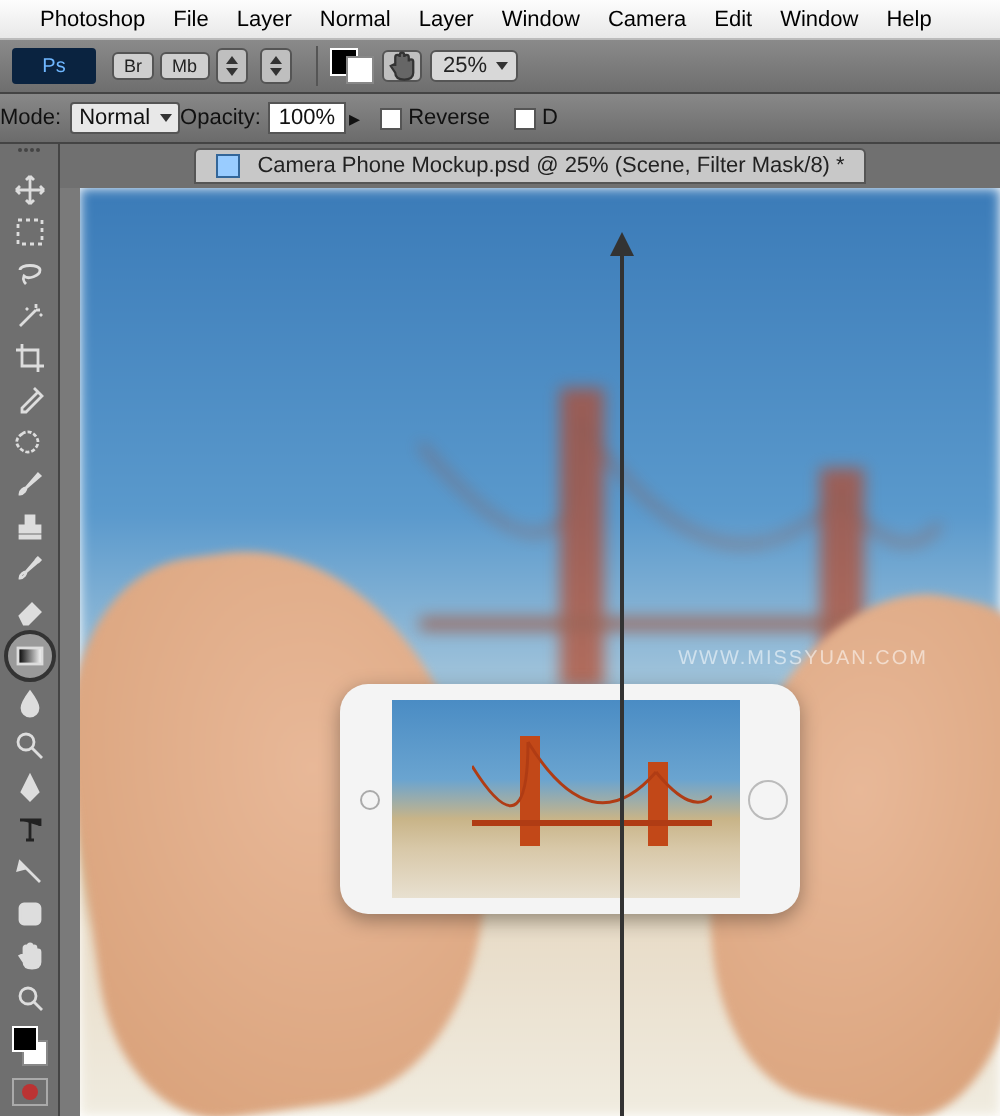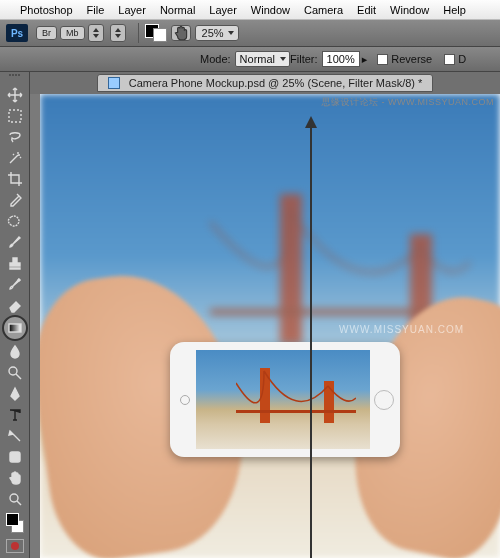--- a/index.html
+++ b/index.html
@@ -2,34 +2,34 @@
 <html><head>
 <meta charset="utf-8">
 <style>
 *{margin:0;padding:0;box-sizing:border-box;font-family:"Lucida Grande",Arial,sans-serif;font-size:11px;-webkit-user-select:none;user-select:none}
 body{width:500px;height:558px;background:#fff;position:relative;overflow:hidden}
 .menubar{height:20px;background:linear-gradient(#fdfdfd,#e8e8e8);display:flex;align-items:center;padding:0 8px;border-bottom:1px solid #bbb}
 .apple{font-size:14px;margin-right:12px}
 .menubar span.m{margin-right:14px;cursor:default}
 .menubar span.m.bold{font-weight:normal}
 .optbar{height:27px;background:linear-gradient(#8a8a8a,#6e6e6e);display:flex;align-items:center;padding:0 6px;border-bottom:1px solid #444;color:#222}
-.ps-logo{width:22px;height:18px;background:#0a2340;color:#6fb7ff;font-weight:bold;font-size:10px;display:flex;align-items:center;justify-content:center;border-radius:2px;margin-right:8px}
+.ps-logo{width:42px;height:18px;background:#0a2340;color:#6fb7ff;font-weight:normal;font-size:10px;display:flex;align-items:center;justify-content:center;border-radius:2px;margin-right:8px}
 .pill{background:#cfcfcf;border:1px solid #555;border-radius:3px;padding:1px 5px;margin-right:3px;font-size:9px}
 .stepper{width:16px;height:18px;background:#bfbfbf;border:1px solid #555;border-radius:3px;margin-right:6px;position:relative}
 .stepper:before,.stepper:after{content:"";position:absolute;left:4px;border-left:3px solid transparent;border-right:3px solid transparent}
 .stepper:before{top:3px;border-bottom:4px solid #333}
 .stepper:after{bottom:3px;border-top:4px solid #333}
 .sep{width:1px;height:20px;background:#555;margin:0 6px}
 .swatch-pair{width:22px;height:18px;position:relative;margin-right:4px}
 .swatch-pair .a{position:absolute;width:14px;height:14px;background:#000;border:1px solid #fff;top:0;left:0}
 .swatch-pair .b{position:absolute;width:14px;height:14px;background:#fff;border:1px solid #888;bottom:0;right:0}
 .hand{width:20px;height:16px;background:#bfbfbf;border:1px solid #555;border-radius:3px;margin-right:4px;display:flex;align-items:center;justify-content:center}
 .zoombox{background:#d8d8d8;border:1px solid #555;border-radius:3px;padding:1px 14px 1px 6px;position:relative;margin-right:4px}
 .zoombox:after{content:"";position:absolute;right:4px;top:5px;border-left:3px solid transparent;border-right:3px solid transparent;border-top:4px solid #333}
-.optbar2{height:25px;background:linear-gradient(#888,#6b6b6b);display:flex;align-items:center;padding-left:200px;border-bottom:1px solid #444;color:#111;font-size:10px}
+.optbar2{height:25px;background:linear-gradient(#888,#6b6b6b);display:flex;align-items:center;border-bottom:1px solid #444;color:#111;font-size:10px}
 .optbar2 label{margin-right:4px}
 .sel{background:#e8e8e8;border:1px solid #555;border-radius:2px;padding:1px 14px 1px 4px;position:relative;margin-right:0}
 .sel:after{content:"";position:absolute;right:3px;top:5px;border-left:3px solid transparent;border-right:3px solid transparent;border-top:4px solid #333}
 .numbox{background:#fff;border:1px solid #555;padding:1px 4px;margin-right:2px}
 .chk{width:11px;height:11px;background:#fff;border:1px solid #555;display:inline-block;vertical-align:middle;margin-right:3px}
 .workspace{display:flex;height:486px;background:#7a7a7a}
 .toolbar{width:30px;background:#6f6f6f;border-right:1px solid #444;display:flex;flex-direction:column;align-items:center;padding-top:2px}
 .tgrip{width:26px;height:8px;display:flex;justify-content:center;gap:1px;margin-bottom:2px}
 .tgrip i{width:2px;height:2px;background:#444;border-radius:50%}
 .tool{width:24px;height:21px;display:flex;align-items:center;justify-content:center;color:#ddd;position:relative;cursor:default}
@@ -103,21 +103,21 @@
       <svg viewBox="0 0 16 16">
         <path d="M5 8v-4a1 1 0 012 0v-1a1 1 0 012 0v1a1 1 0 012 0v2a1 1 0 012 0v5c0 2-1 3-4 3s-4-1-4-3l-2-3 2-1z" fill="#666" stroke="#333"></path>
       </svg>
     </div>
   <div class="zoombox">25%</div>
 </div>
 
 <div class="optbar2">
   <label>Mode:</label>
   <div class="sel">Normal</div>
-  <label>Filter:</label>
+  <label>Opacity:</label>
   <div class="numbox">100%</div>
   <span style="margin-right:10px">▸</span>
   <span class="chk"></span>
   <label>Reverse</label>
   <span style="width:8px"></span>
   <span class="chk"></span>
   <label>D</label>
 </div>
 
 <div class="workspace">
@@ -244,21 +244,20 @@
     <div class="qm"></div>
   </div>
 
   <div class="canvas-area">
     <div class="tabrow">
       <div class="doctab">
         <span class="ficon"></span>
         <span>Camera Phone Mockup.psd @ 25% (Scene, Filter Mask/8) *</span>
       </div>
     </div>
-    <div class="wm">思缘设计论坛 - WWW.MISSYUAN.COM</div>
     <div class="canvas">
       <div class="scene">
         <div class="sky"></div>
         <div class="bridge-bg">
           <div class="tower t1"></div>
             <div class="tower t2"></div>
             <div class="deck"></div>
           <div class="cable"><svg viewBox="0 0 260 110" preserveAspectRatio="none">
                 <path d="M0 20 Q 80 115 80 8 M80 8 Q150 110 210 45 M210 45 Q240 85 260 60" stroke="#a34424" stroke-width="2" fill="none"></path>
               </svg></div>

